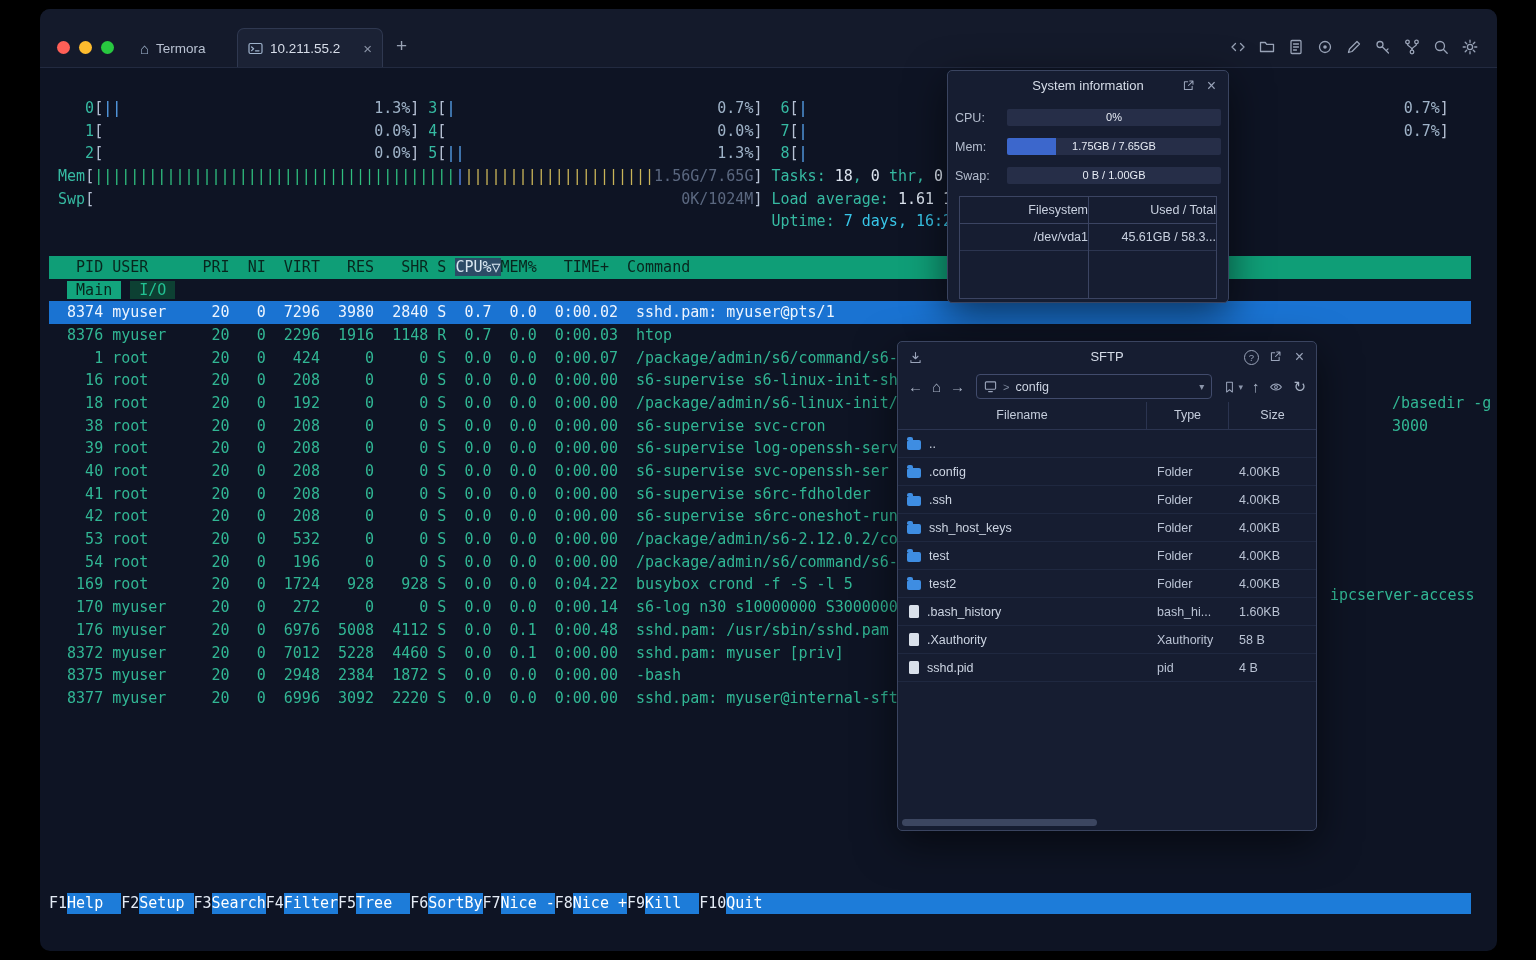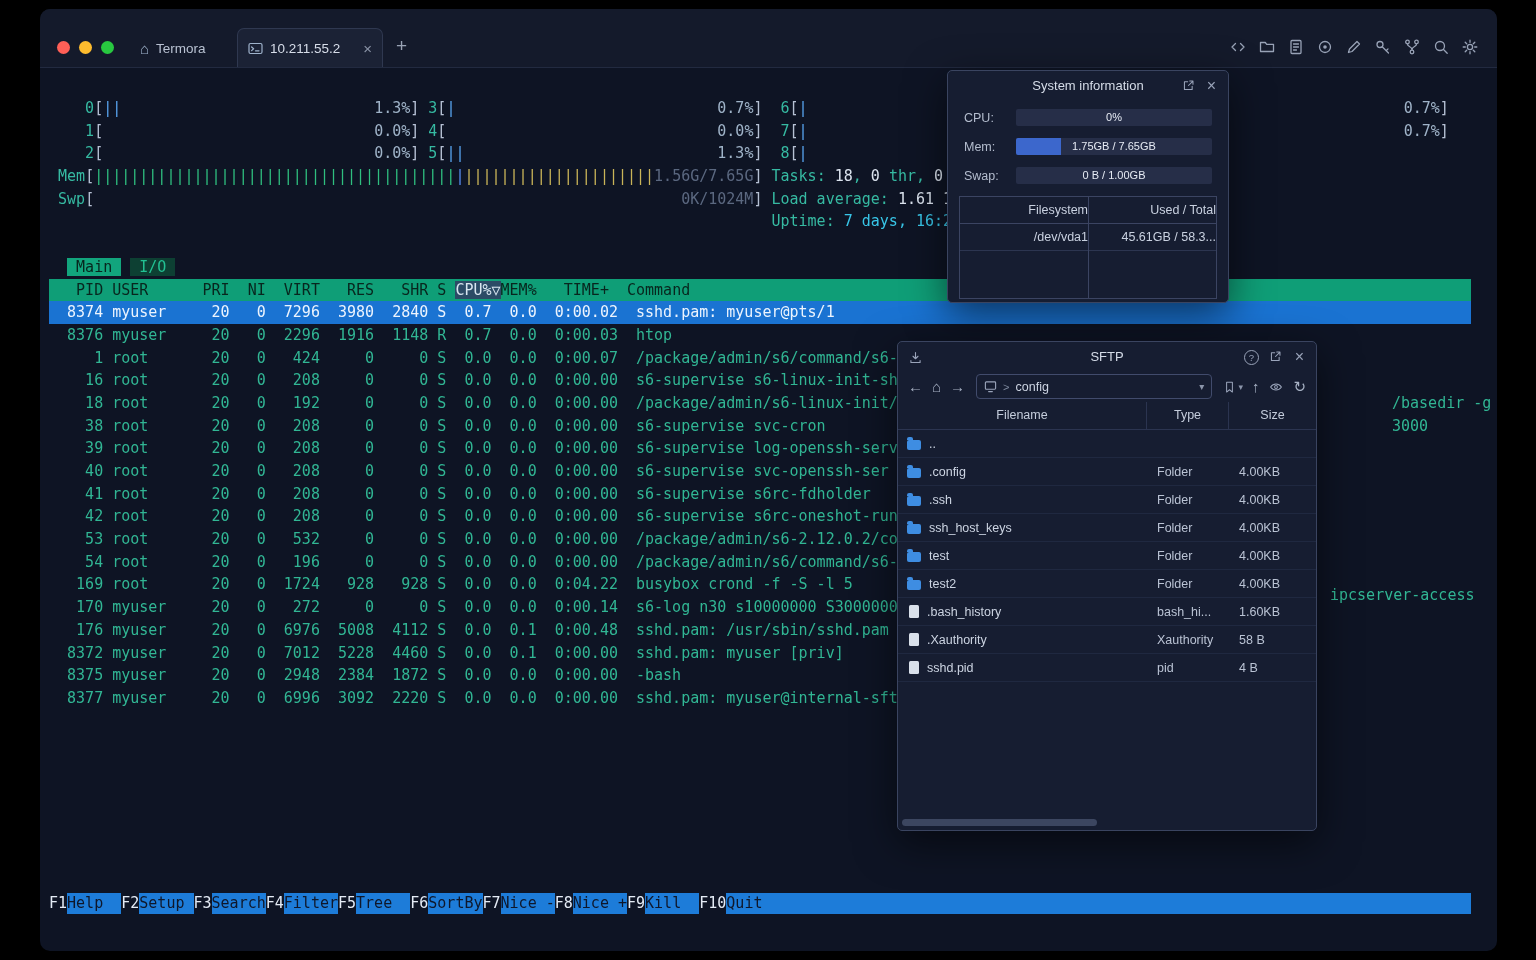--- a/index.html
+++ b/index.html
@@ -26,33 +26,33 @@
   .trow{width:1422px}
   .sel{background:#1a73d2;color:#ecf4fe}
   .mtab-main{background:#12a57d;color:#08261e}
   .mtab-io{background:#0d4033;color:#22c193}
   .c-lb{color:#36baa2}.c-bk{color:#b6c1d4}.c-br{color:#57a3ee}.c-pc{color:#9fb3c8}
   .c-bg{color:#2fbf7f}.c-bb{color:#568cf0}.c-by{color:#c9b458}.c-dm{color:#5b6880}
   .c-tl{color:#36baa2}.c-wh{color:#dbe3ee}.c-cy{color:#38c6e8}
   .frag{position:absolute;font-family:"DejaVu Sans Mono",monospace;font-size:15px;line-height:22.7px;color:#31b694;z-index:1}
   .fbar{position:absolute;left:9px;top:884px;width:1422px;height:21px;display:flex;z-index:1;font-family:"DejaVu Sans Mono",monospace;font-size:15px;line-height:21px}
   .fk{color:#e4ebf5;white-space:pre}
-  .fl{background:#1d7cd9;color:#0f172a;white-space:pre}
+  .fl{background:#1d7cd9;color:#ffffff;white-space:pre}
   .fl-fill{flex:1;background:#1d7cd9}
   
   .panel{position:absolute;background:#161d31;border:1px solid #3a4460;border-radius:5px;box-shadow:0 12px 40px rgba(0,0,0,.55);z-index:20;box-sizing:border-box}
   .sysinfo{left:907px;top:61px;width:282px;height:233px}
   .sftp{left:857px;top:332px;width:420px;height:490px}
   .phead{position:relative;height:29px;display:flex;align-items:center;justify-content:center;font-size:13px;color:#d5dce8}
   .pico{position:absolute;display:flex;align-items:center;color:#9aa4ba;cursor:default}
   .px{font-size:16px;line-height:16px}
   .si-open{right:33px;top:8px}.si-close{right:12px;top:7px}
   .sf-dl{left:10px;top:8px}.sf-help{right:57px;top:8px}.sf-open{right:34px;top:8px}.sf-close{right:12px;top:7px}
   .qhelp{width:13px;height:13px;border:1.2px solid #9aa4ba;border-radius:50%;font-size:9.5px;line-height:13px;text-align:center;display:block}
-  .sirow{display:flex;align-items:center;padding:6px 16px 0;height:23px}
+  .sirow{display:flex;align-items:center;padding:6px 7px 0;height:23px}
   .silbl{width:52px;font-size:12.5px;color:#b4bdce}
   .sibar{position:relative;flex:1;height:17px;background:#262e48;border-radius:2px;overflow:hidden}
   .sifill{position:absolute;left:0;top:0;bottom:0;background:#3c67cc;width:0}
   .sitxt{position:absolute;inset:0;text-align:center;font-size:11px;line-height:17px;color:#e6ebf4}
   .fstable{position:relative;margin:9px 11px;border:1px solid #3b4462;height:101px;font-size:12.5px;color:#c9d1e0;overflow:hidden}
   .fsdiv{position:absolute;left:50%;top:0;bottom:0;width:1px;background:#3b4462}
   .fsrow{display:flex;height:26px;line-height:26px;border-bottom:1px solid #3b4462;text-align:right}
   .fsrow>div{flex:1;overflow:hidden;white-space:nowrap}
   .fsval{border-bottom:1px solid #2c3550}
   
@@ -162,22 +162,22 @@
   </div>
 
   <div class="term" id="term">
       <div class="tline"><span class="c-lb">    0</span><span class="c-bk">[</span><span class="c-br">||</span><span>                            </span><span class="c-pc">1.3%</span><span class="c-bk">]</span><span> </span><span class="c-lb">3</span><span class="c-bk">[</span><span class="c-br">|</span><span>                             </span><span class="c-pc">0.7%</span><span class="c-bk">]</span><span>  </span><span class="c-lb">6</span><span class="c-bk">[</span><span class="c-br">|</span><span>                                                                  </span><span class="c-pc">0.7%</span><span class="c-bk">]</span></div>
       <div class="tline"><span class="c-lb">    1</span><span class="c-bk">[</span><span>                              </span><span class="c-pc">0.0%</span><span class="c-bk">]</span><span> </span><span class="c-lb">4</span><span class="c-bk">[</span><span>                              </span><span class="c-pc">0.0%</span><span class="c-bk">]</span><span>  </span><span class="c-lb">7</span><span class="c-bk">[</span><span class="c-br">|</span><span>                                                                  </span><span class="c-pc">0.7%</span><span class="c-bk">]</span></div>
       <div class="tline"><span class="c-lb">    2</span><span class="c-bk">[</span><span>                              </span><span class="c-pc">0.0%</span><span class="c-bk">]</span><span> </span><span class="c-lb">5</span><span class="c-bk">[</span><span class="c-br">||</span><span>                            </span><span class="c-pc">1.3%</span><span class="c-bk">]</span><span>  </span><span class="c-lb">8</span><span class="c-bk">[</span><span class="c-br">|</span></div>
       <div class="tline"><span class="c-lb"> Mem</span><span class="c-bk">[</span><span class="c-bg">||||||||||||||||||||||||||||||||||||||||</span><span class="c-bb">|</span><span class="c-by">|||||||||||||||||||||</span><span class="c-dm">1.56G/7.65G</span><span class="c-bk">]</span><span> </span><span class="c-tl">Tasks: </span><span class="c-wh">18</span><span class="c-tl">, </span><span class="c-wh">0</span><span class="c-tl"> thr, </span><span class="c-wh">0</span><span class="c-tl"> kthr; </span><span class="c-wh">2</span><span class="c-tl"> running</span></div>
       <div class="tline"><span class="c-lb"> Swp</span><span class="c-bk">[</span><span>                                                                 </span><span class="c-dm">0K/1024M</span><span class="c-bk">]</span><span> </span><span class="c-tl">Load average: </span><span class="c-wh">1.61 1.13 0.61</span></div>
       <div class="tline"><span>                                                                                </span><span class="c-tl">Uptime: </span><span class="c-cy">7 days, 16:28:10</span></div>
       <div class="tline"></div>
+      <div class="tline thead"><span>   PID USER      PRI  NI  VIRT   RES   SHR S </span><span class="c-sort">CPU%▽</span><span>MEM%   TIME+  Command</span></div>
       <div class="tline"><span>  </span><span class="mtab-main"> Main </span><span> </span><span class="mtab-io"> I/O </span></div>
-      <div class="tline thead"><span>   PID USER      PRI  NI  VIRT   RES   SHR S </span><span class="c-sort">CPU%▽</span><span>MEM%   TIME+  Command</span></div>
       <div class="tline trow sel">  8374 myuser     20   0  7296  3980  2840 S  0.7  0.0  0:00.02  sshd.pam: myuser@pts/1</div>
       <div class="tline trow">  8376 myuser     20   0  2296  1916  1148 R  0.7  0.0  0:00.03  htop</div>
       <div class="tline trow">     1 root       20   0   424     0     0 S  0.0  0.0  0:00.07  /package/admin/s6/command/s6-</div>
       <div class="tline trow">    16 root       20   0   208     0     0 S  0.0  0.0  0:00.00  s6-supervise s6-linux-init-sh</div>
       <div class="tline trow">    18 root       20   0   192     0     0 S  0.0  0.0  0:00.00  /package/admin/s6-linux-init/</div>
       <div class="tline trow">    38 root       20   0   208     0     0 S  0.0  0.0  0:00.00  s6-supervise svc-cron</div>
       <div class="tline trow">    39 root       20   0   208     0     0 S  0.0  0.0  0:00.00  s6-supervise log-openssh-serv</div>
       <div class="tline trow">    40 root       20   0   208     0     0 S  0.0  0.0  0:00.00  s6-supervise svc-openssh-ser</div>
       <div class="tline trow">    41 root       20   0   208     0     0 S  0.0  0.0  0:00.00  s6-supervise s6rc-fdholder</div>
       <div class="tline trow">    42 root       20   0   208     0     0 S  0.0  0.0  0:00.00  s6-supervise s6rc-oneshot-run</div>

